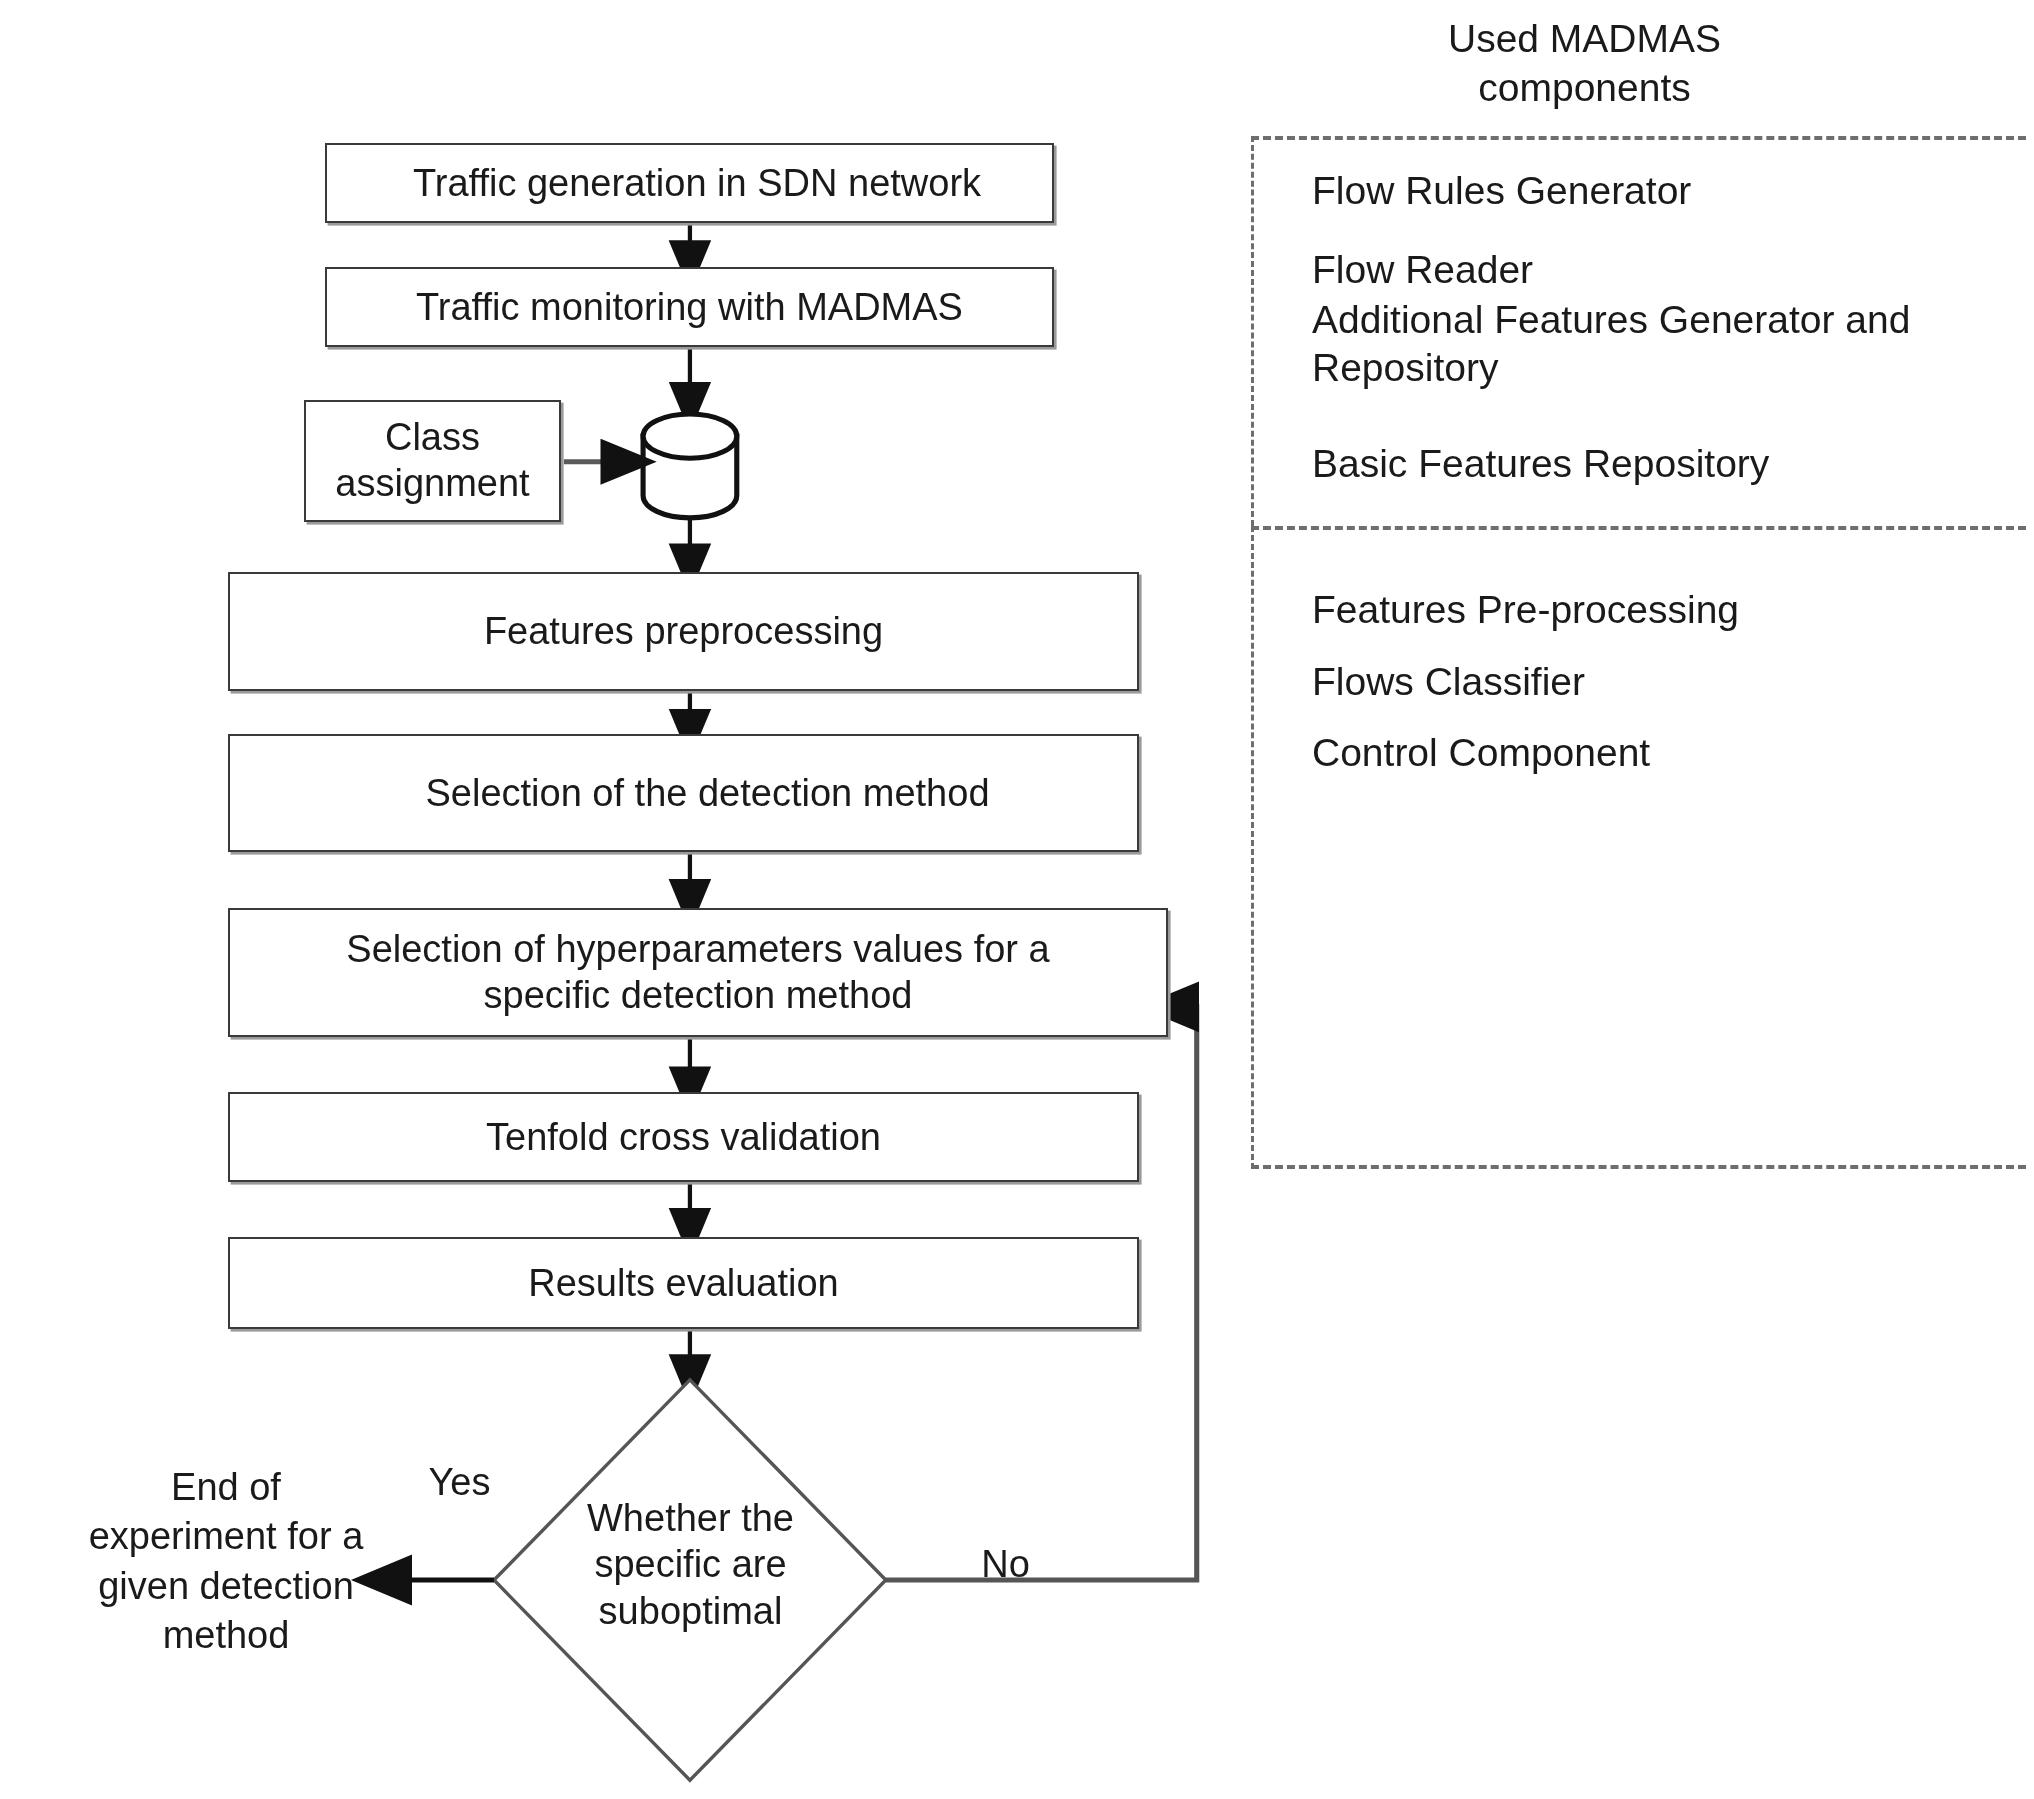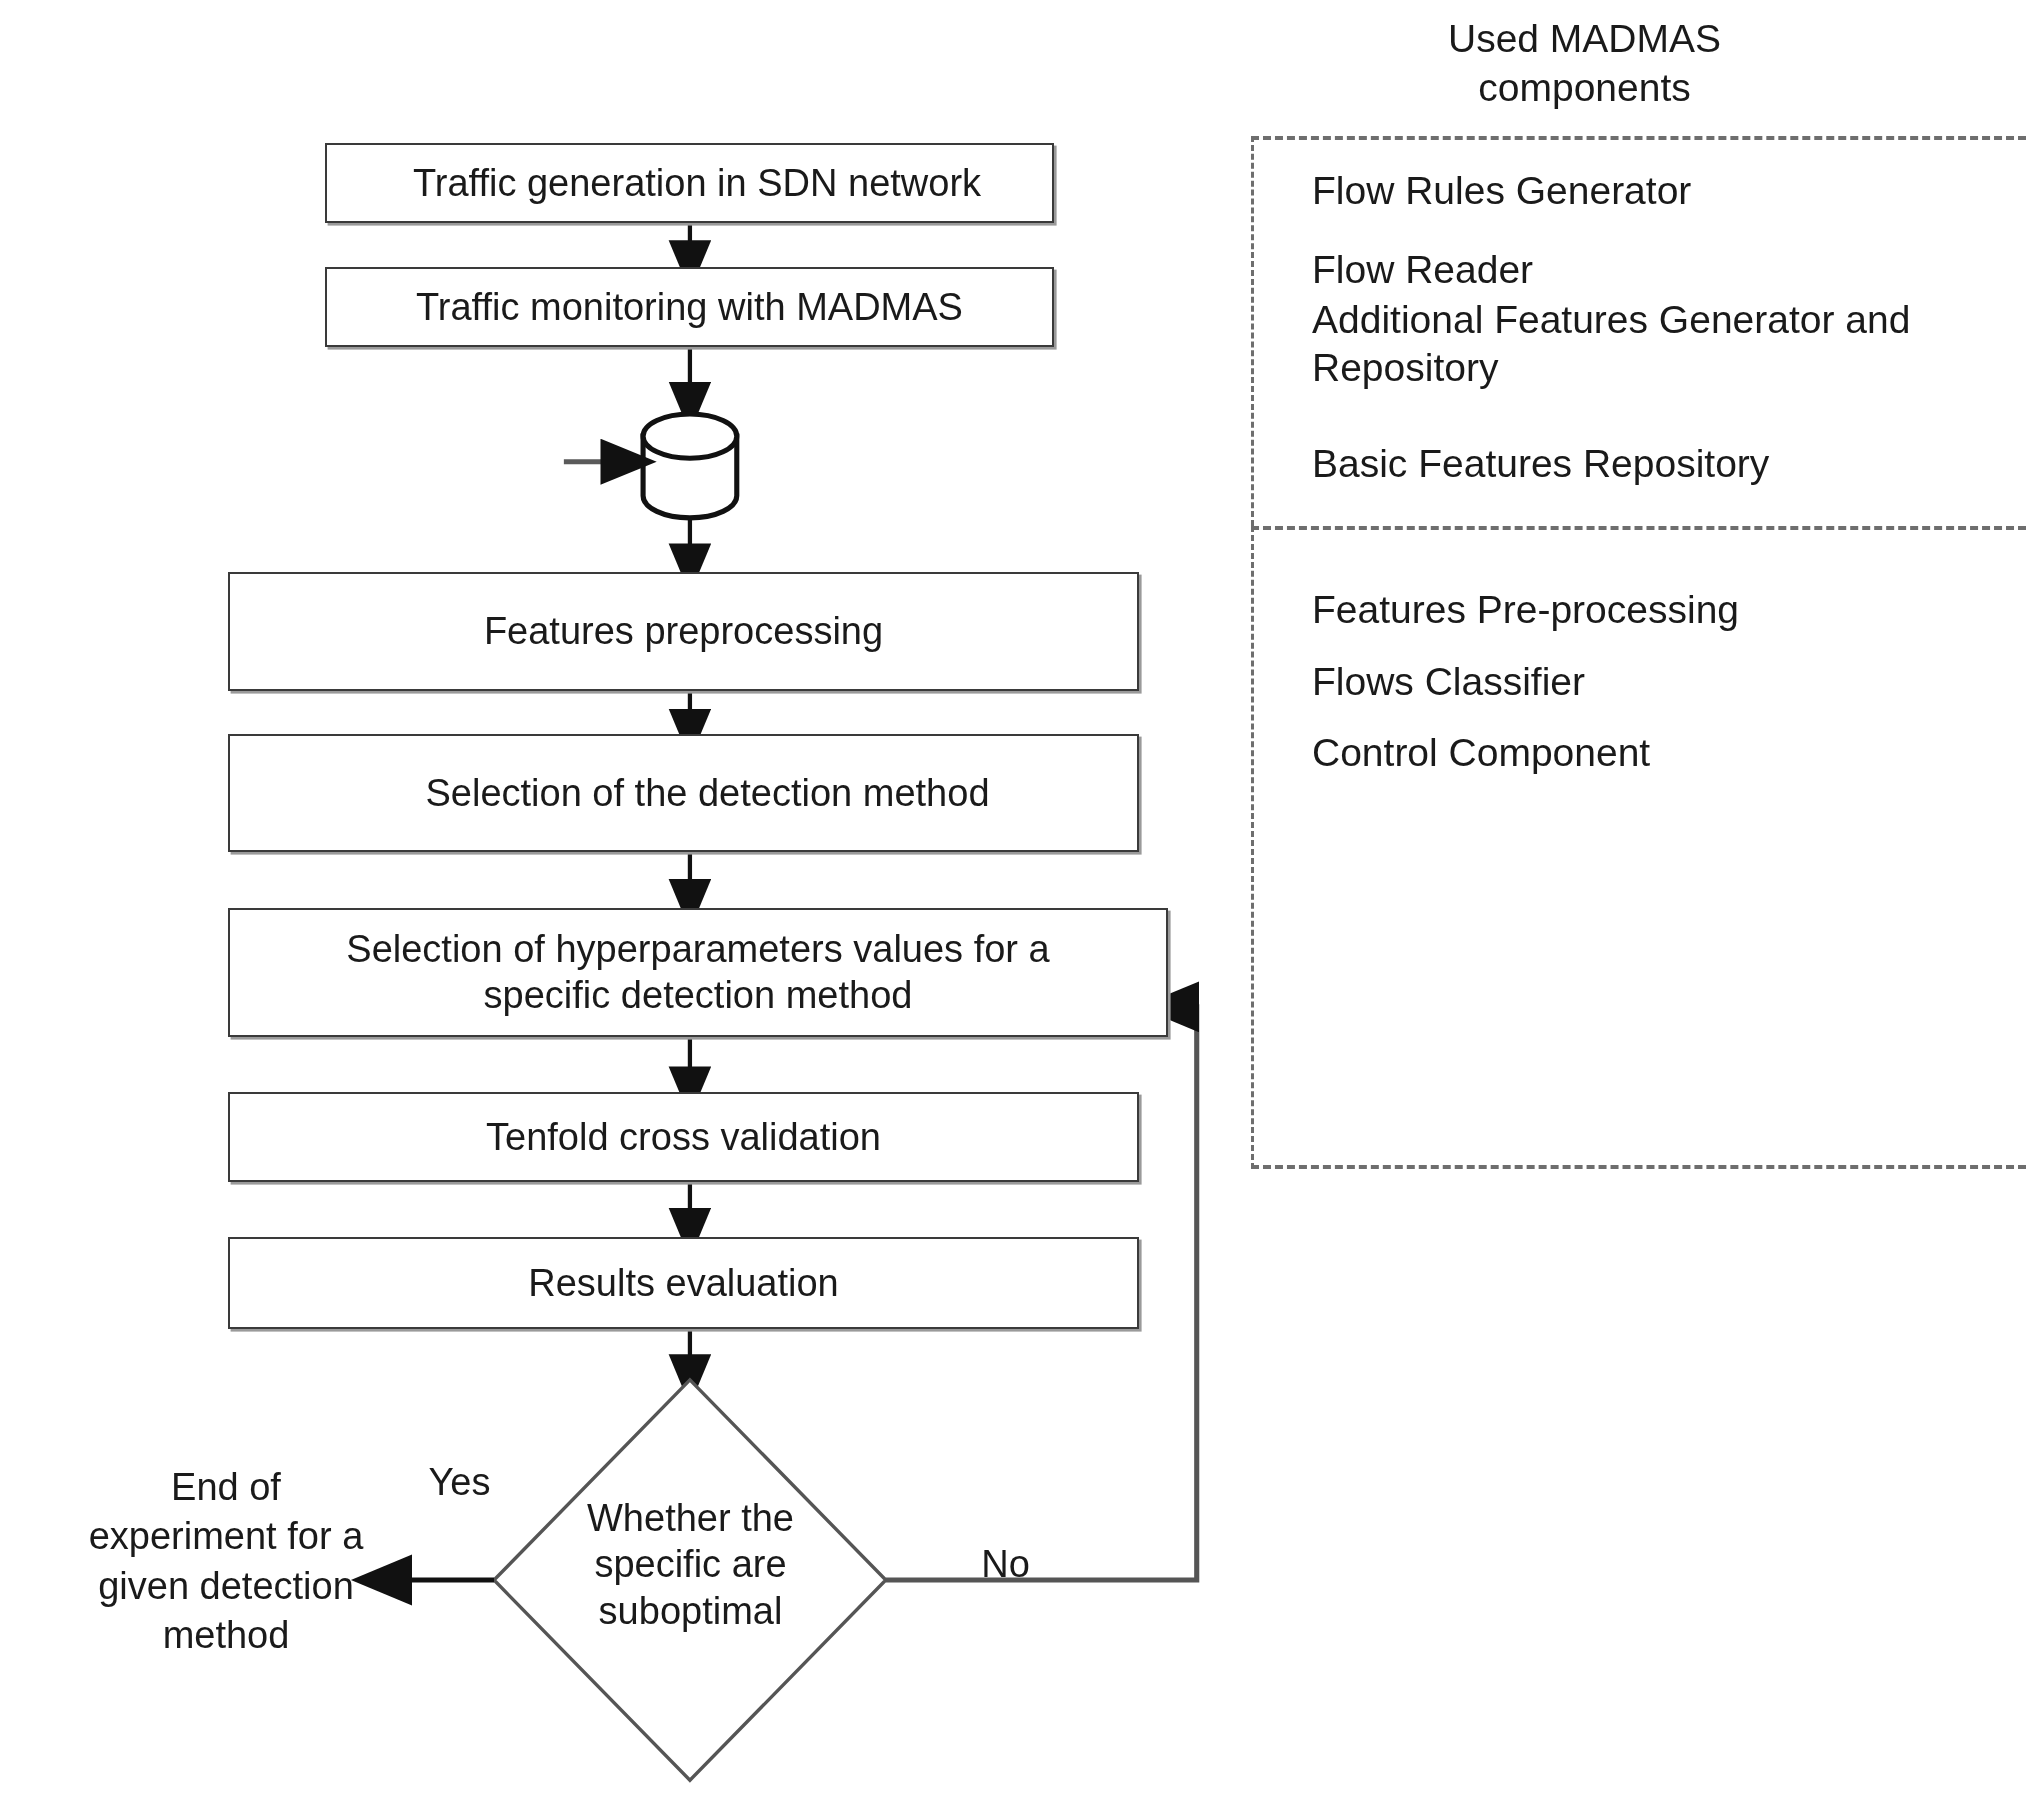--- a/index.html
+++ b/index.html
@@ -134,20 +134,24 @@
   </svg>
 
   <div class="node" style="left:325px; top:143px; width:729px; height:80px;padding-left:15px;">
     <span>Traffic generation in SDN network</span>
   </div>
 
   <div class="node" style="left:325px; top:267px; width:729px; height:80px;">
     <span>Traffic monitoring with MADMAS</span>
   </div>
 
+  <div class="node two-line" style="left:304px; top:400px; width:257px; height:122px; flex-direction:column;">
+    <span>Class</span>
+    <span>assignment</span>
+  </div>
 
   <div style="position:absolute; left:639px; top:409px; width:104px; height:112px;"></div>
 
   <div class="node" style="left:228px; top:572px; width:911px; height:119px;">
     <span>Features preprocessing</span>
   </div>
 
   <div class="node" style="left:228px; top:734px; width:911px; height:118px;padding-left:48px;">
     <span>Selection of the detection method</span>
   </div>

